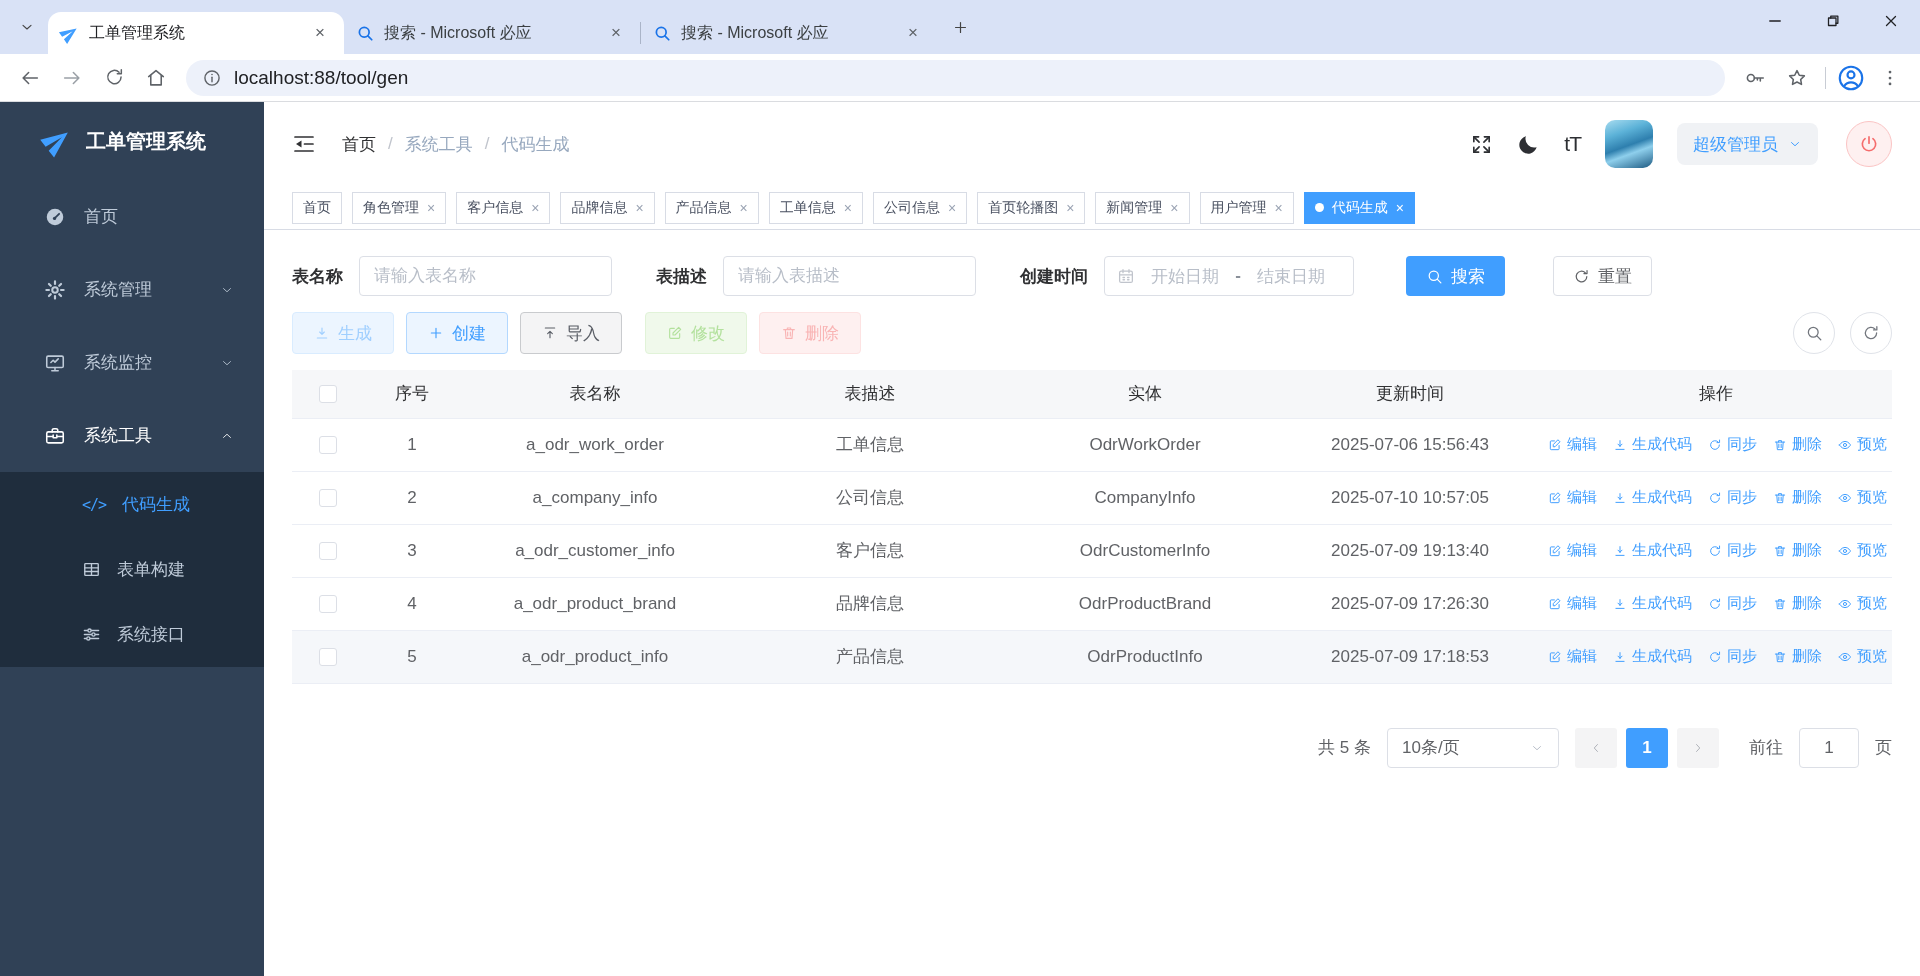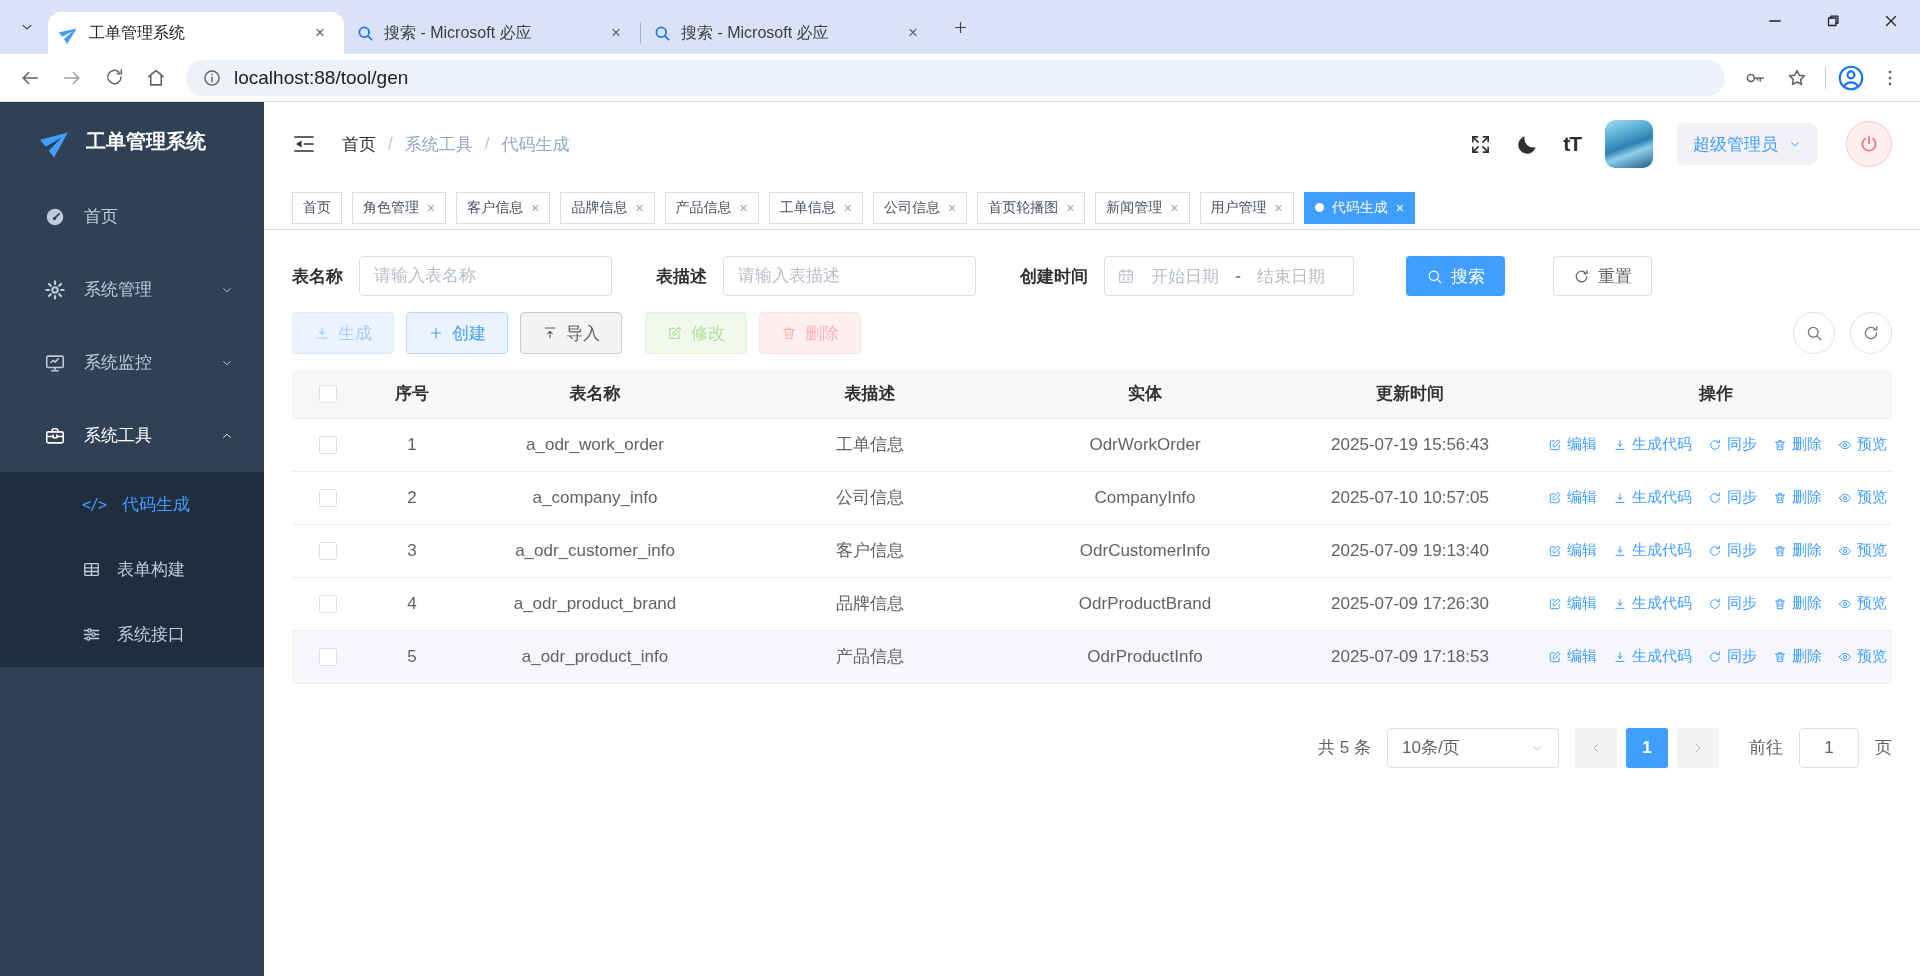--- a/index.html
+++ b/index.html
@@ -41,21 +41,21 @@
   .code-glyph{font-family:"DejaVu Sans Mono",monospace;font-size:15px;letter-spacing:-1px}
 
   .main{flex:1;display:flex;flex-direction:column;min-width:0}
   .navbar{height:84px;display:flex;align-items:center;padding:0 28px}
   .fold-btn{color:#303133;cursor:pointer;margin-right:26px}
   .breadcrumb{display:flex;align-items:center;gap:12px;font-size:17px}
   .bc-sep{color:#c0c4cc}
   .bc-link{color:#97a8be}
   .nav-tools{margin-left:auto;display:flex;align-items:center;gap:24px}
   .tool-btn{color:#2d2f33;cursor:pointer;display:flex;align-items:center;justify-content:center}
-  .tsize{font-size:21px;font-weight:bold;letter-spacing:-1px}
+  .tsize{font-size:21px;font-weight:normal;letter-spacing:-1px}
   .nav-avatar{width:48px;height:48px;border-radius:10px;background:linear-gradient(160deg,#a8dcf0 0%,#5cb2d8 28%,#2e7fae 52%,#8ecfec 66%,#1d5a82 100%);cursor:pointer}
   .user-pill{height:42px;background:#f0f2f5;border-radius:8px;display:flex;align-items:center;gap:10px;padding:8px 16px;color:#409eff;font-size:17px;cursor:pointer}
   .power-btn{width:46px;height:46px;border-radius:50%;background:#fef0f0;border:1px solid #fbc4c4;color:#f56c6c;display:flex;align-items:center;justify-content:center;cursor:pointer;margin-left:4px}
 
   .tagsbar{height:44px;border-bottom:1px solid #d8dce5;display:flex;align-items:center;gap:10px;padding:0 28px;background:#fff}
   .tag{height:32px;display:flex;align-items:center;gap:8px;padding:0 10px;border:1px solid #d8dce5;background:#fff;font-size:14px;color:#495060;cursor:pointer;white-space:nowrap}
   .tag .x{font-size:14px;color:#9aa3b3;cursor:pointer}
   .tag.active{background:#409eff;border-color:#409eff;color:#fff}
   .tag.active .x{color:#fff}
   .tagdot{width:9px;height:9px;border-radius:50%;background:#fff;display:inline-block}
@@ -78,21 +78,21 @@
   .btn-sm{height:42px;padding:0 21px}
   .b-gen{background:#ecf5ff;border-color:#d9ecff;color:#a0cfff;cursor:not-allowed}
   .b-create{background:#ecf5ff;border-color:#b3d8ff;color:#409eff}
   .b-import{background:#f4f4f5;border-color:#c9cbce;color:#5a5e66}
   .b-edit{background:#f0f9eb;border-color:#e1f3d8;color:#b3e19d;cursor:not-allowed;margin-left:11px}
   .b-del{background:#fef0f0;border-color:#fde2e2;color:#f9b4b4;cursor:not-allowed}
   .tb-right{position:absolute;right:0;top:0;display:flex;gap:15px}
   .circ{width:42px;height:42px;border-radius:50%;border:1px solid #e0e3e9;display:flex;align-items:center;justify-content:center;color:#72767d;background:#fff;cursor:pointer}
 
   table{width:100%;border-collapse:collapse;margin-top:16px;table-layout:fixed}
-  th{height:48px;font-size:17px;font-weight:bold;color:#303133;background:#f6f7f9;border-bottom:1px solid #ebeef5;text-align:center}
+  th{height:48px;font-size:17px;font-weight:normal;color:#303133;background:#f6f7f9;border-bottom:1px solid #ebeef5;text-align:center}
   td{height:53px;font-size:17px;color:#606266;border-bottom:1px solid #ebeef5;text-align:center;white-space:nowrap;overflow:hidden}
   tr.shaded td{background:#f5f7fa}
   .cb{width:18px;height:18px;border:1px solid #dcdfe6;border-radius:3px;display:inline-block;background:#fff;cursor:pointer;vertical-align:middle}
   .act{display:inline-flex;align-items:center;gap:5px;color:#409eff;font-size:15px;margin:8px 8px;cursor:pointer;white-space:nowrap}
 
   .pagination{margin-top:44px;display:flex;align-items:center;justify-content:flex-end;gap:16px;font-size:17px;color:#606266}
   .psel{width:172px;height:40px;border:1px solid #dcdfe6;border-radius:4px;display:flex;align-items:center;padding:0 14px;cursor:pointer}
   .psel .caret{margin-left:auto;color:#b8bec8}
   .pager{display:flex;align-items:center;gap:9px}
   .pbtn{width:42px;height:40px;border-radius:3px;background:#f4f4f5;display:flex;align-items:center;justify-content:center;color:#aeb1b8;cursor:pointer}
@@ -631,21 +631,21 @@
             <th>操作</th>
           </tr>
         </thead>
         <tbody>
           <tr>
             <td><span class="cb"></span></td>
             <td>1</td>
             <td>a_odr_work_order</td>
             <td>工单信息</td>
             <td>OdrWorkOrder</td>
-            <td>2025-07-19 15:56:43</td>
+            <td>2025-07-06 15:56:43</td>
             <td>
               <span class="act">
                   <svg class="ic" width="14" height="14">
                     <use href="#i-edit"></use>
                   </svg>
                   <span>编辑</span>
                 </span><span class="act">
                   <svg class="ic" width="14" height="14">
                     <use href="#i-download"></use>
                   </svg>

